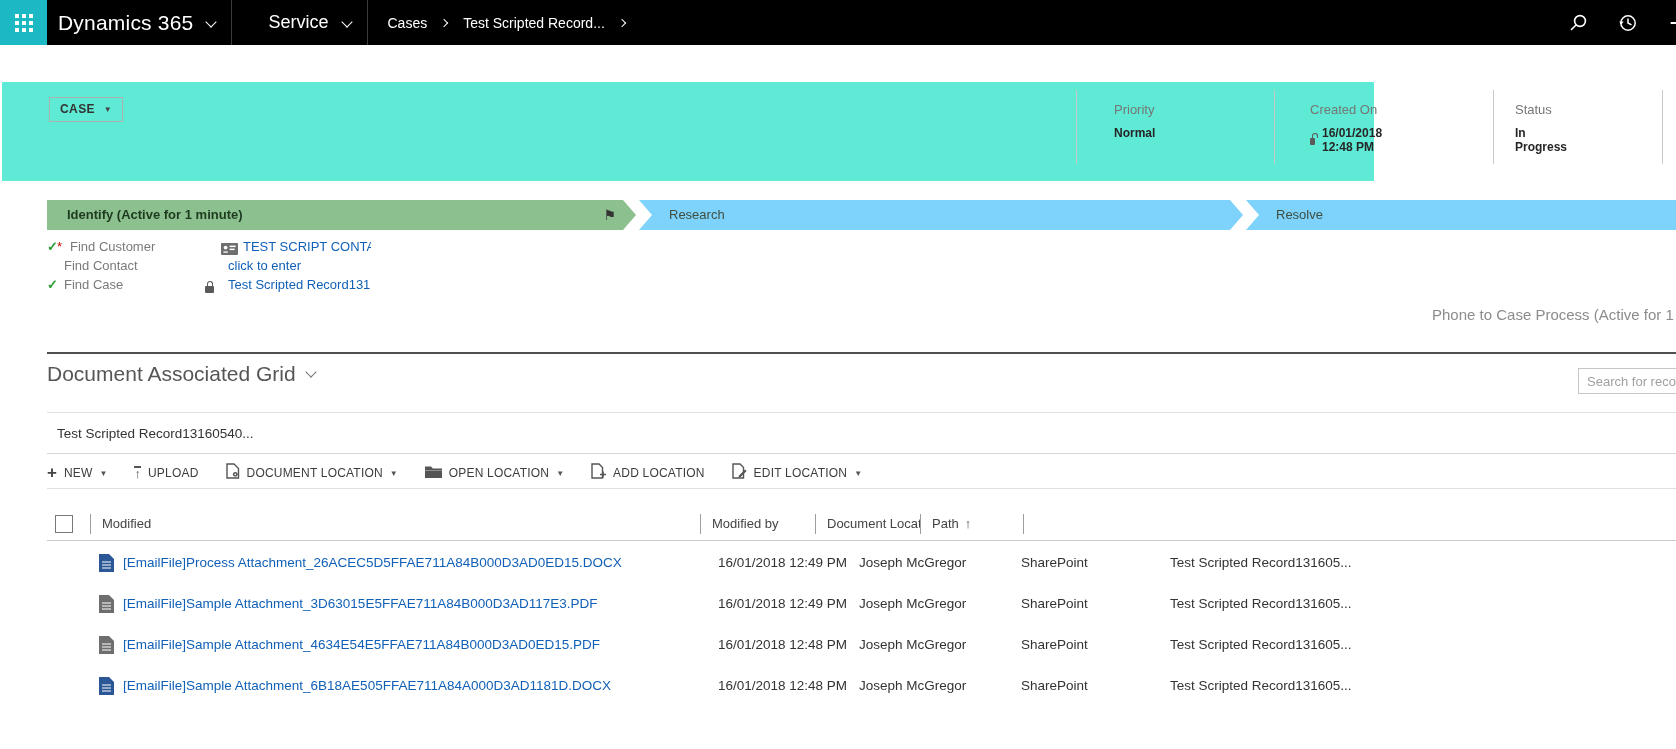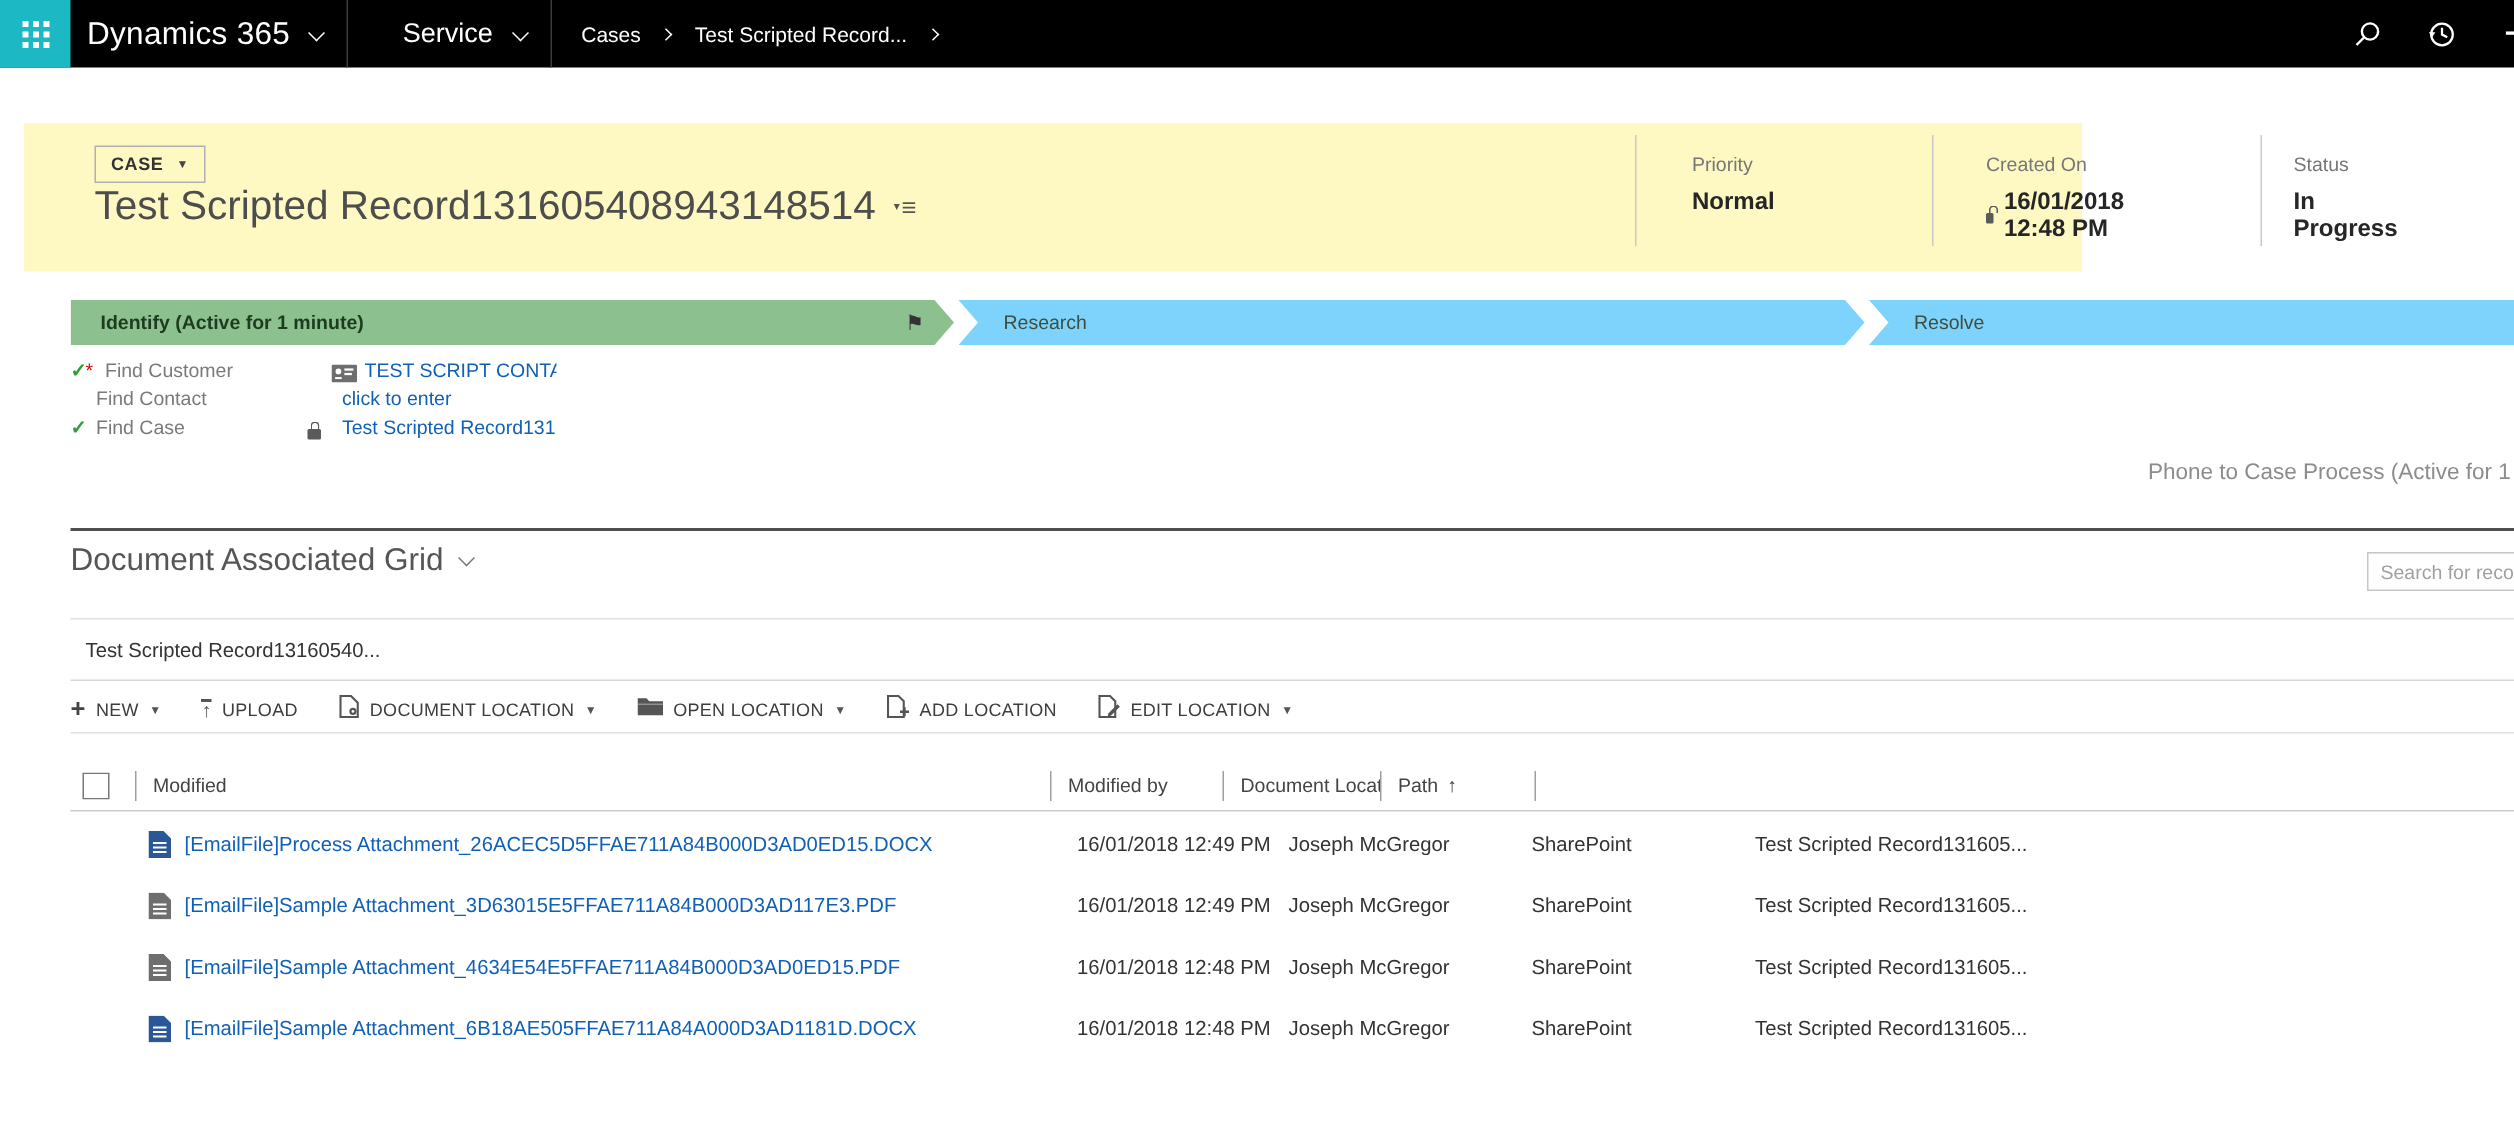--- a/index.html
+++ b/index.html
@@ -18,32 +18,32 @@
   .chev-r{transform:rotate(-45deg);width:5px;height:5px;margin:0 0 0 14px;}
   .nav-divider{width:1px;height:45px;background:#3c3c3c;margin-left:16px;}
   .nav-module{margin-left:36px;font-size:18px;font-weight:400;white-space:nowrap;}
   .nav-crumb{margin-left:20px;font-size:14px;white-space:nowrap;}
   .nav-crumb2{margin-left:16px;font-size:14px;white-space:nowrap;}
   .nav-right{margin-left:auto;display:flex;align-items:center;gap:26px;padding-right:0;}
   .nav-icon{display:flex;align-items:center;justify-content:center;width:24px;height:24px;}
   .nav-plus{font-size:30px;font-weight:300;line-height:24px;margin-right:-14px;}
 
   
-  .rec-head{position:absolute;top:82px;left:16px;width:1372px;height:99px;background:#fef9c3;}
+  .rec-head{position:absolute;top:82px;left:2px;width:1372px;height:99px;background:#5eead4;}
   .case-btn{position:absolute;left:47px;top:15px;border:1px solid #b0b0b0;padding:4px 10px 5px 10px;
             font-size:12px;font-weight:700;color:#333;letter-spacing:.4px;background:transparent;cursor:pointer;}
   .case-btn .dcaret{font-size:8px;color:#444;margin-left:5px;vertical-align:1px;}
   .rec-title-row{position:absolute;left:47px;top:40px;display:flex;align-items:center;gap:12px;}
   .rec-title{font-size:27px;font-weight:300;color:#4d4d4d;white-space:nowrap;}
   .title-menu{color:#555;font-size:17px;line-height:17px;cursor:pointer;}
   .title-menu .tiny{font-size:8px;vertical-align:4px;margin-right:1px;}
   .hvdiv{position:absolute;top:8px;width:1px;height:74px;background:#c9c9c9;}
   .hf{position:absolute;top:20px;}
   .hf .hf-label{font-size:13px;color:#767676;}
-  .hf .hf-value{margin-top:9px;font-size:16px;font-weight:600;color:#262626;display:flex;align-items:center;gap:7px;}
+  .hf .hf-value{margin-top:9px;font-size:12px;font-weight:600;color:#262626;display:flex;align-items:center;gap:7px;}
   .lock{width:9px;height:7px;background:#5a5a5a;border-radius:1px;position:relative;display:inline-block;margin-top:3px;}
   .lock::before{content:'';position:absolute;top:-5px;left:1.5px;width:4px;height:4px;
                 border:1.5px solid #5a5a5a;border-bottom:none;border-radius:3px 3px 0 0;}
 
   
   .stage{position:absolute;top:200px;height:30px;line-height:30px;font-size:13px;}
   .stage-1{left:47px;width:589px;background:#8cc08f;color:#1e3b20;font-weight:700;padding-left:20px;box-sizing:border-box;
            clip-path:polygon(0 0,calc(100% - 13px) 0,100% 50%,calc(100% - 13px) 100%,0 100%);}
   .stage-next{background:#7dd3fc;color:#3e4e40;padding-left:30px;box-sizing:border-box;
            clip-path:polygon(0 0,calc(100% - 13px) 0,100% 50%,calc(100% - 13px) 100%,0 100%,13px 50%);}
@@ -148,24 +148,20 @@
     </span>
     <span class="nav-icon nav-plus">+</span>
   </div>
 </div>
 
 <div class="rec-head">
   <button class="case-btn">
     <span>CASE</span>
     <span class="dcaret">▼</span>
   </button>
-  <div class="rec-title-row">
-    <div class="rec-title">Test Scripted Record131605408943148514</div>
-    <span class="title-menu"><span class="tiny">▾</span>≡</span>
-  </div>
   <div class="hvdiv" style="left:1074px"></div>
   <div class="hvdiv" style="left:1272px"></div>
   <div class="hvdiv" style="left:1491px"></div>
   <div class="hvdiv" style="left:1660px"></div>
 
   <div class="hf" style="left:1112px">
     <div class="hf-label">Priority</div>
     <div class="hf-value">
         <span>Normal</span>
       </div>

